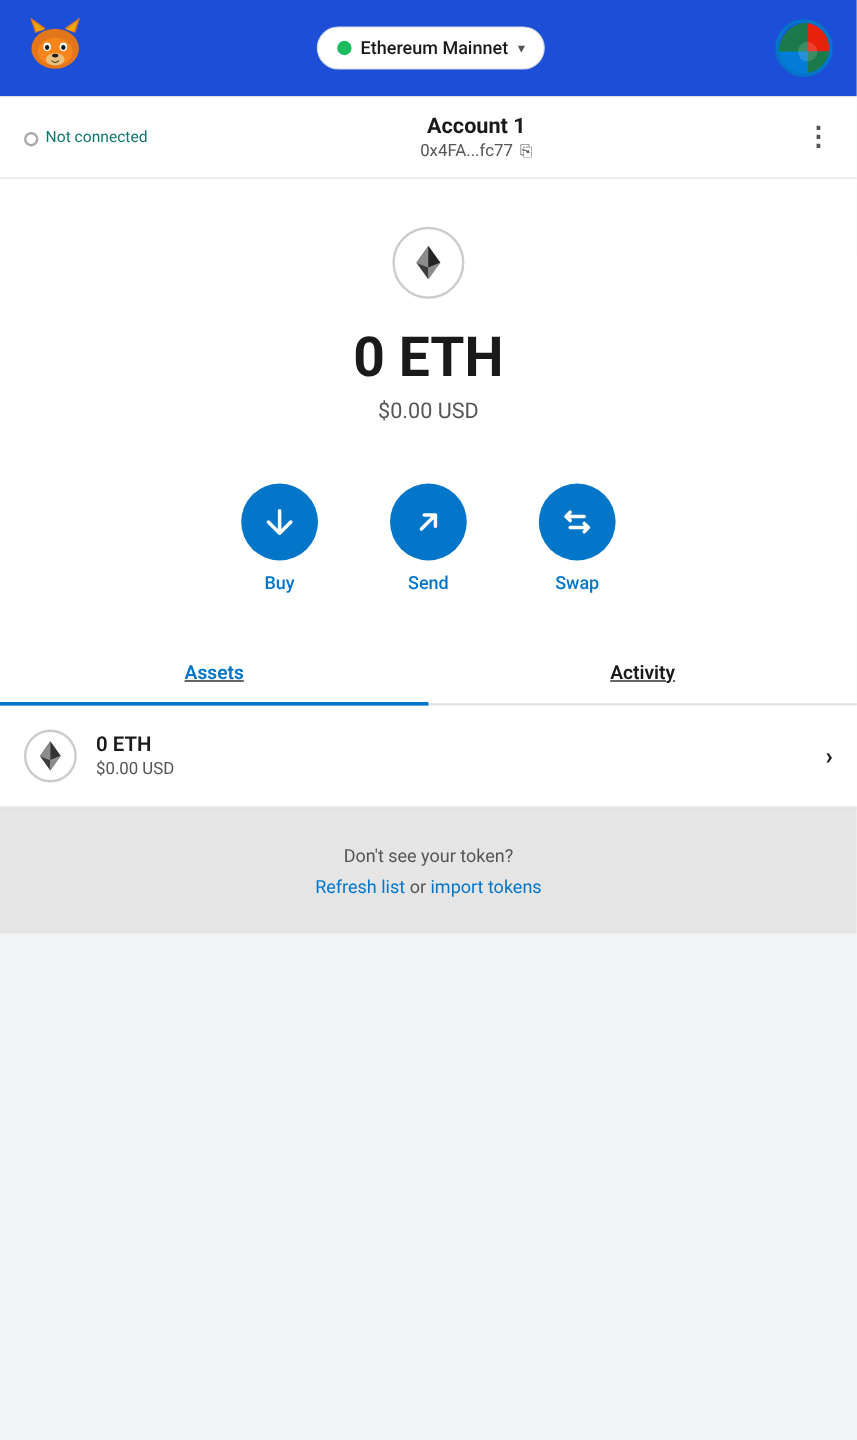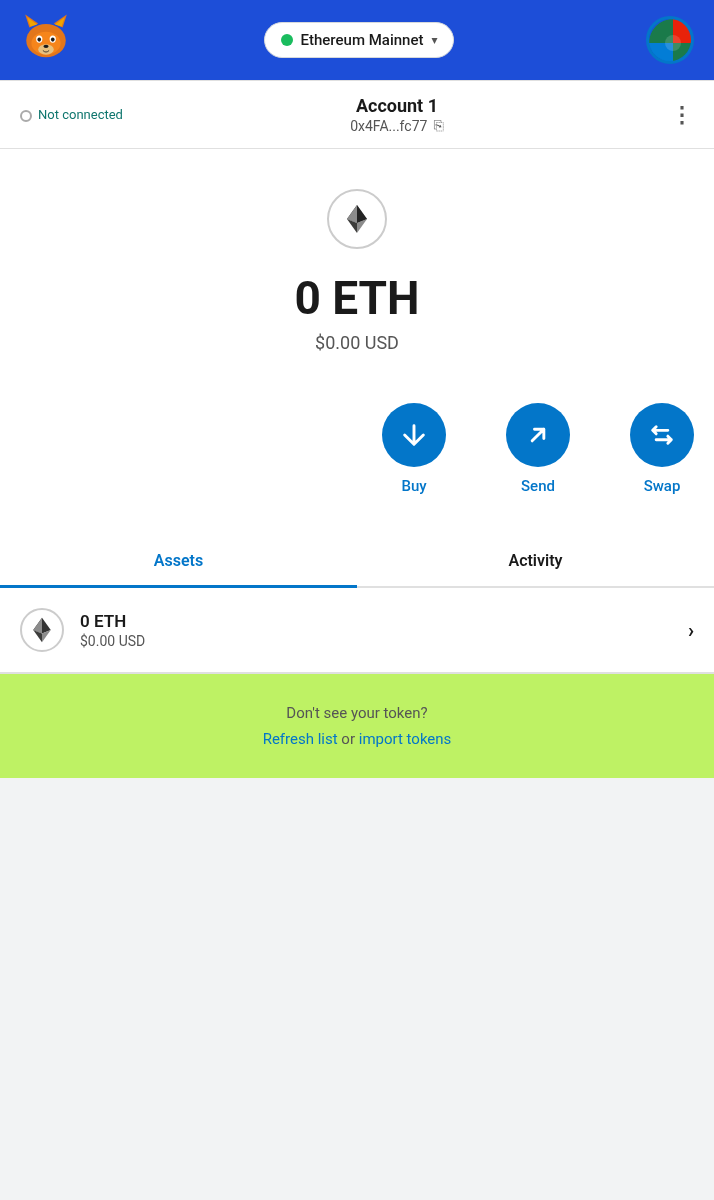--- a/index.html
+++ b/index.html
@@ -142,21 +142,21 @@
     }
     .eth-usd {
       font-size: 18px;
       color: #555;
       margin-top: 8px;
     }
 
     
     .action-buttons {
       display: flex;
-      justify-content: flex-end;
+      justify-content: center;
       gap: 60px;
       padding: 20px 20px 30px;
     }
     .action-btn-container {
       display: flex;
       flex-direction: column;
       align-items: center;
       gap: 10px;
       cursor: pointer;
     }
@@ -180,20 +180,21 @@
       font-size: 15px;
       color: #0376c9;
       font-weight: 500;
     }
 
     
     .tabs {
       display: flex;
       border-bottom: 2px solid #e0e0e0;
       margin-top: 10px;
+      text-decoration: underline;
     }
     .tab {
       flex: 1;
       text-align: center;
       padding: 16px 0;
       font-size: 16px;
       cursor: pointer;
       position: relative;
     }
     .tab.active {
@@ -250,21 +251,21 @@
       margin-top: 2px;
     }
     .asset-chevron {
       font-size: 20px;
       color: #1a1a1a;
       font-weight: 700;
     }
 
     
     .footer-section {
-      background: #bef264;
+      background: #e5e5e5;
       padding: 30px 20px;
       text-align: center;
       border-top: 1px solid #e0e0e0;
       margin-top: 0;
     }
     .footer-text {
       font-size: 15px;
       color: #555;
       margin-bottom: 8px;
     }

